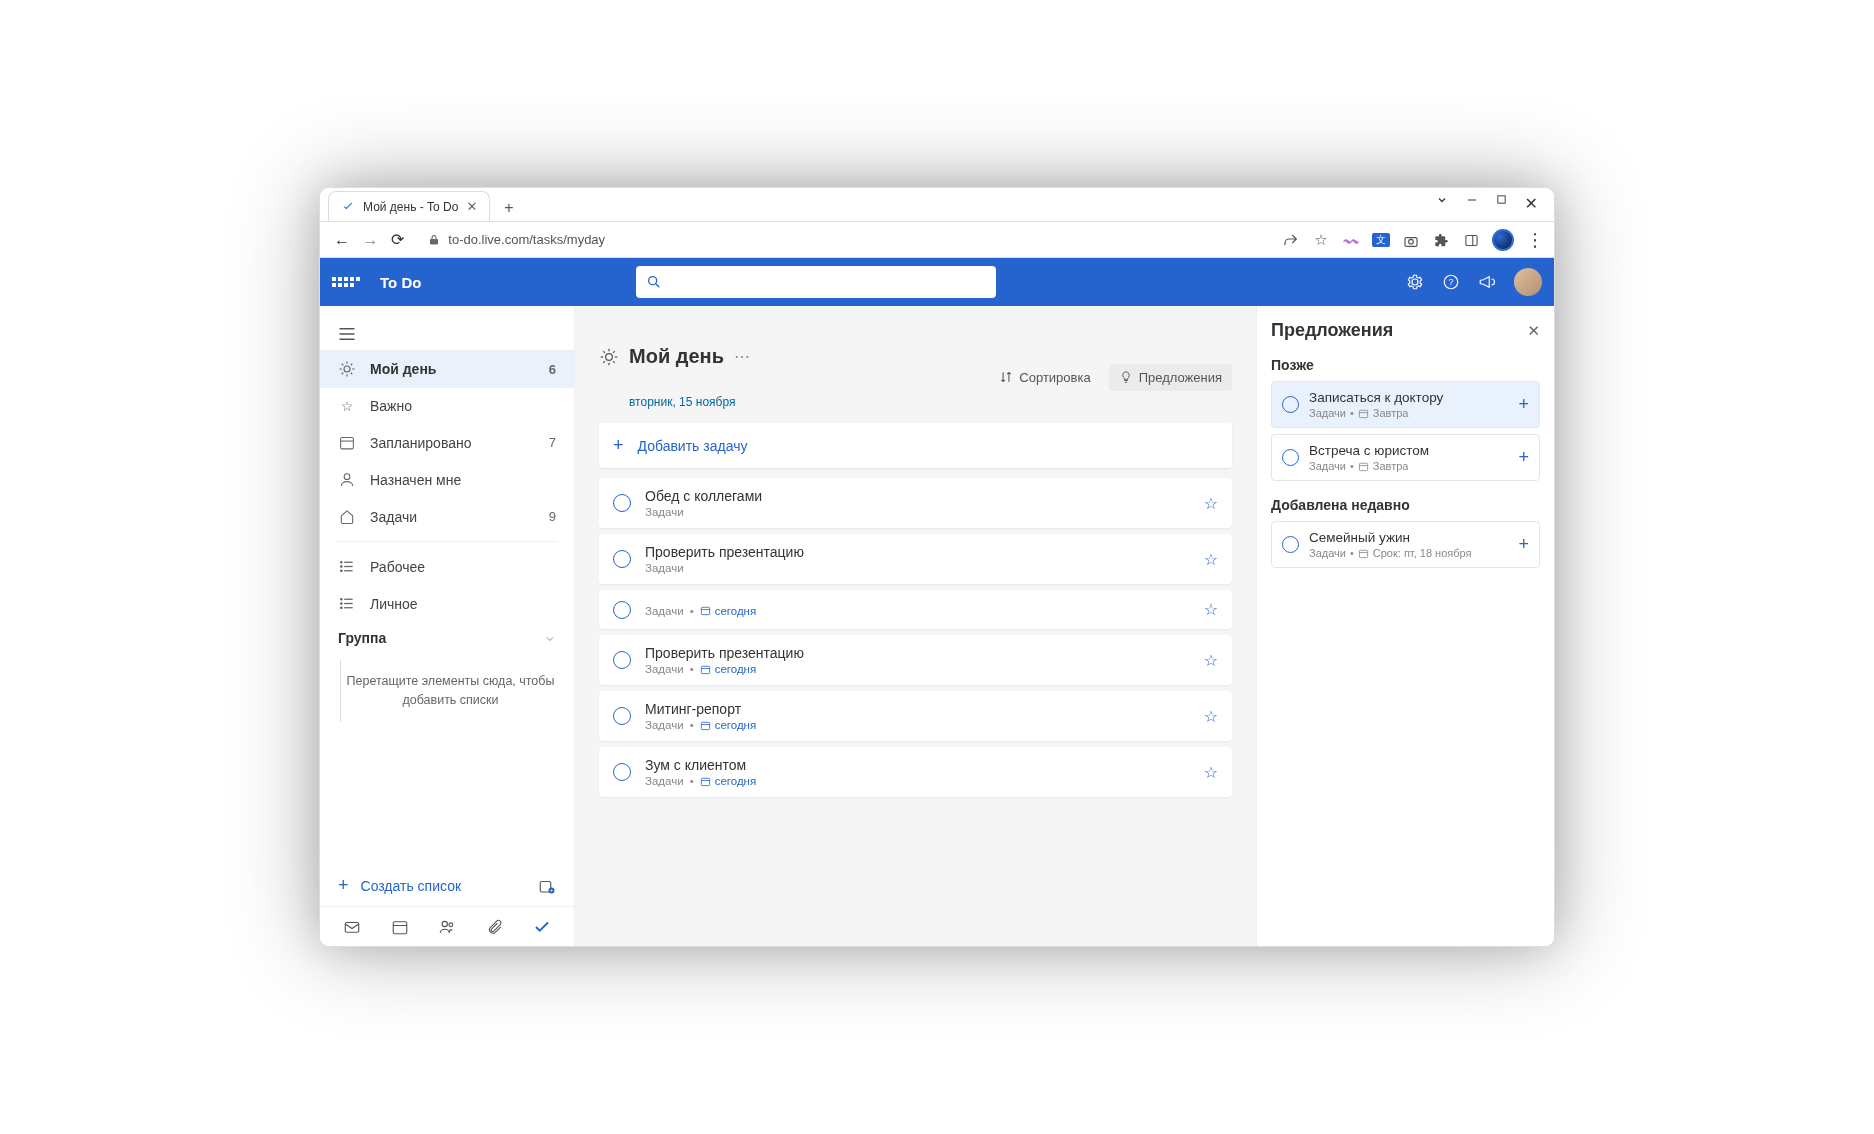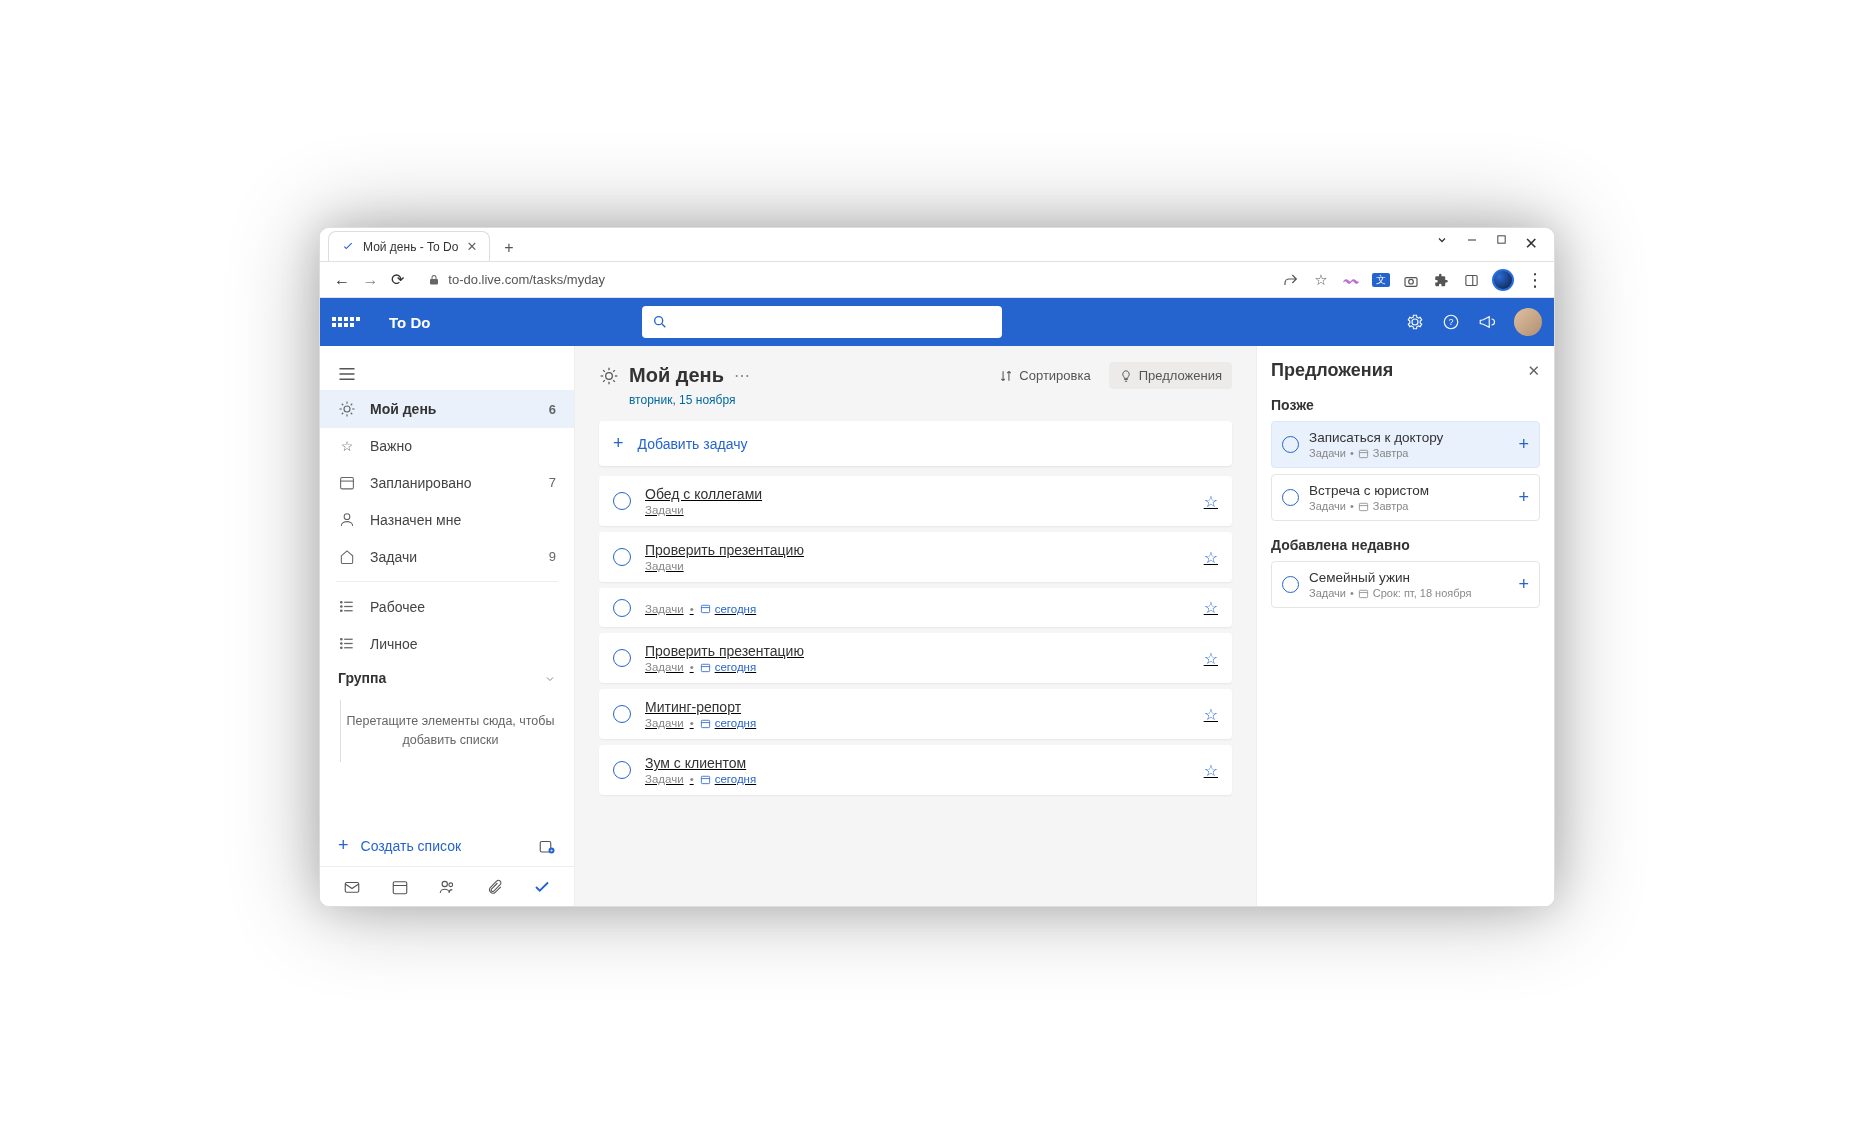--- a/index.html
+++ b/index.html
@@ -1,20 +1,20 @@
 <!DOCTYPE html>
 <html><head>
 <meta charset="utf-8">
 <style>
 * { margin: 0; padding: 0; box-sizing: border-box; font-family: "Segoe UI", -apple-system, sans-serif; }
 body { background: #fff; width: 1874px; height: 1134px; display:flex; align-items:center; justify-content:center; }
 
 .browser-window {
   width: 1236px;
-  height: 680px;
+  height: 760px;
   background: #fff;
   border-radius: 10px;
   box-shadow: 0 0 40px rgba(0,0,0,0.15), 0 0 90px rgba(0,0,0,0.3);
   overflow: hidden;
   display: flex;
   flex-direction: column;
   border: 1px solid #ddd;
 }
 
 
@@ -32,21 +32,21 @@
 .url-field .lock { font-size:11px; color:#666;}
 .toolbar-icons { display:flex; gap:12px; align-items:center; color:#555; font-size:15px;}
 .toolbar-icons .ico { width:18px; cursor:pointer; text-align:center;}
 .avatar-circle{ width:22px; height:22px; border-radius:50%; background: radial-gradient(circle at 30% 30%, #2a6dd8, #0b1a3e); border:2px solid #2a6dd8; cursor:pointer;}
 .menu-dots { font-size:18px; cursor:pointer; color:#333;}
 
 
 .app-header { height: 48px; background:#2564cf; display:flex; align-items:center; padding:0 12px; gap:18px; color:#fff;}
 .app-launcher { width:30px; display:flex; flex-wrap:wrap; gap:2px; cursor:pointer;}
 .app-launcher i{ width:4px; height:4px; background:#fff; }
-.app-title { font-weight:600; font-size:15px;margin-left:9px;}
+.app-title { font-weight:600; font-size:15px;}
 .header-search { flex:1; max-width:360px; margin:0 auto; background:#fff; border-radius:4px; height:32px; display:flex; align-items:center; padding:0 10px;}
 .header-search svg{ color:#2564cf;}
 .header-right { margin-left:auto; display:flex; gap:18px; align-items:center;}
 .header-right .hi { cursor:pointer; opacity:0.95;}
 .user-avatar{ width:28px; height:28px; border-radius:50%; background: linear-gradient(135deg, #e0c0a0, #b09070); cursor:pointer;}
 
 
 .app-body { flex:1; display:flex; min-height:0; background:#fff;}
 
 
@@ -68,27 +68,27 @@
 .sidebar-footer .fi{ cursor:pointer; font-size:16px;}
 .sidebar-footer .fi.active{ color:#2564cf;}
 
 
 .main{ flex:1; background:#f5f5f5; padding:16px 24px; display:flex; flex-direction:column; min-width:0;}
 .main-header{ display:flex; align-items:center; gap:10px;}
 .main-header .sun{ color:#555;}
 .main-title{ font-size:20px; font-weight:600; color:#333;}
 .dots3{ color:#888; cursor:pointer;}
 .main-actions{ margin-left:auto; display:flex; gap:8px;}
-.action-btn{ display:flex; align-items:flex-end; gap:6px; padding:6px 10px; font-size:13px; color:#555; cursor:pointer; border-radius:4px;}
+.action-btn{ display:flex; align-items:flex-start; gap:6px; padding:6px 10px; font-size:13px; color:#555; cursor:pointer; border-radius:4px;margin-top:42px;}
 .action-btn.sugg{ background:#ecebe9;}
 .date-sub{ font-size:12px; color:#0369a1; padding:4px 0 14px 30px;}
 .add-task{ background:#fff; border-radius:4px; padding:12px 14px; display:flex; align-items:center; gap:14px; box-shadow:0 1px 2px rgba(0,0,0,0.08); margin-bottom:10px; cursor:text;}
 .add-task .plus{ color:#2564cf; font-size:18px; font-weight:300;}
 .add-task .txt{ color:#2564cf; font-size:14px;}
-.task{ background:#fff; border-radius:4px; padding:10px 14px; display:flex; align-items:center; gap:14px; box-shadow:0 1px 2px rgba(0,0,0,0.06); margin-bottom:6px;text-decoration:underline;}
+.task{ background:#fff; border-radius:4px; padding:10px 14px; display:flex; align-items:center; gap:14px; box-shadow:0 1px 2px rgba(0,0,0,0.06); margin-bottom:6px;}
 .task .circle{ width:18px; height:18px; border:1.5px solid #2564cf; border-radius:50%; cursor:pointer; flex-shrink:0;}
 .task-body{ flex:1; min-width:0;}
 .task-title{ font-size:14px; color:#333;}
 .task-sub{ font-size:11.5px; color:#888; margin-top:2px; display:flex; align-items:center; gap:6px;}
 .task-sub .blue{ color:#2564cf; display:flex; align-items:center; gap:4px;}
 .task .star{ color:#2564cf; cursor:pointer; font-size:16px;}
 
 
 .panel{ width:298px; border-left:1px solid #eee; padding:14px 14px; background:#fff; overflow:auto;}
 .panel-head{ display:flex; align-items:center;}

